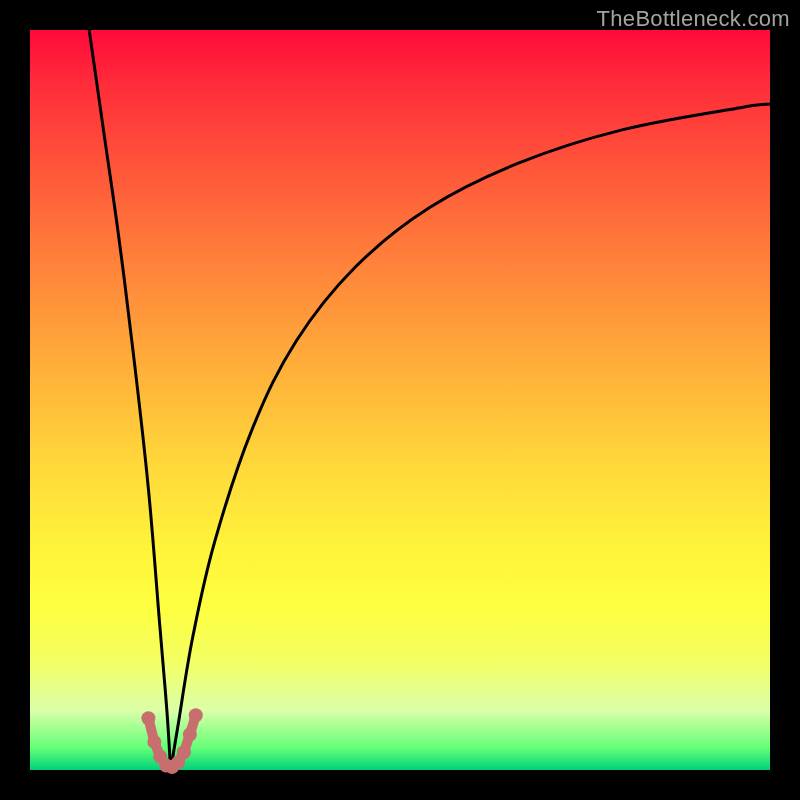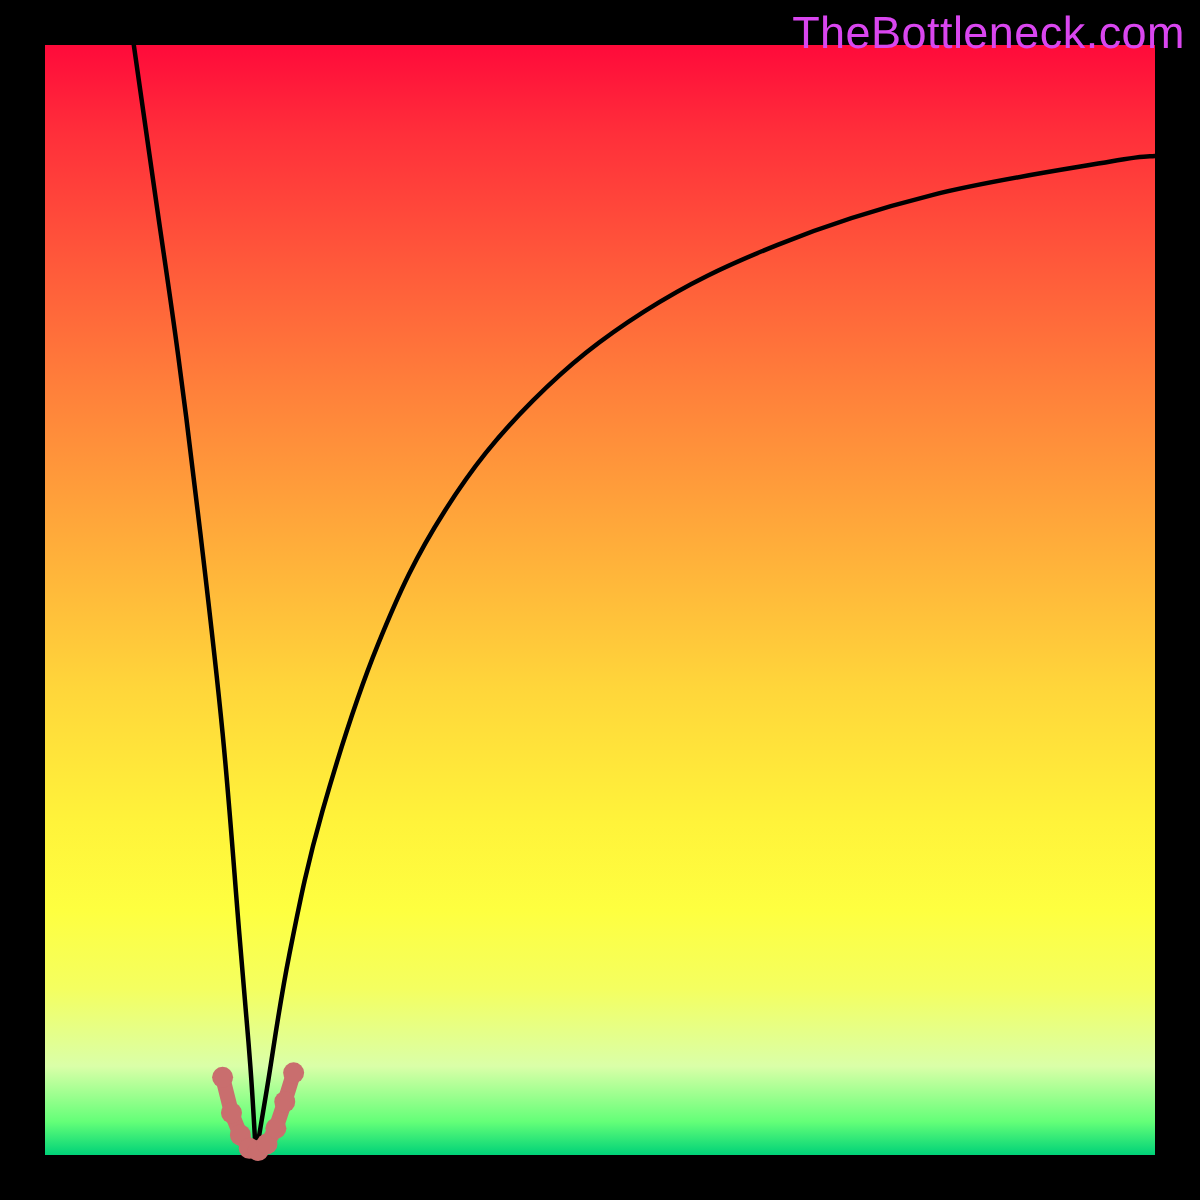--- a/index.html
+++ b/index.html
@@ -39,22 +39,22 @@
       #f4ff60 85%,
       #daffa8 92%,
       #64ff78 97%,
       #00d278 100%
     );
   }
   .watermark {
     position: absolute;
     top: 6px;
     right: 10px;
-    color: #d946ef;
-    font-size: 30px;
+    color: #a3a3a3;
+    font-size: 22px;
     font-weight: 400;
     letter-spacing: 0.3px;
     user-select: none;
   }
   svg.curves {
     position: absolute;
     left: 0;
     top: 0;
     width: 740px;
     height: 740px;

